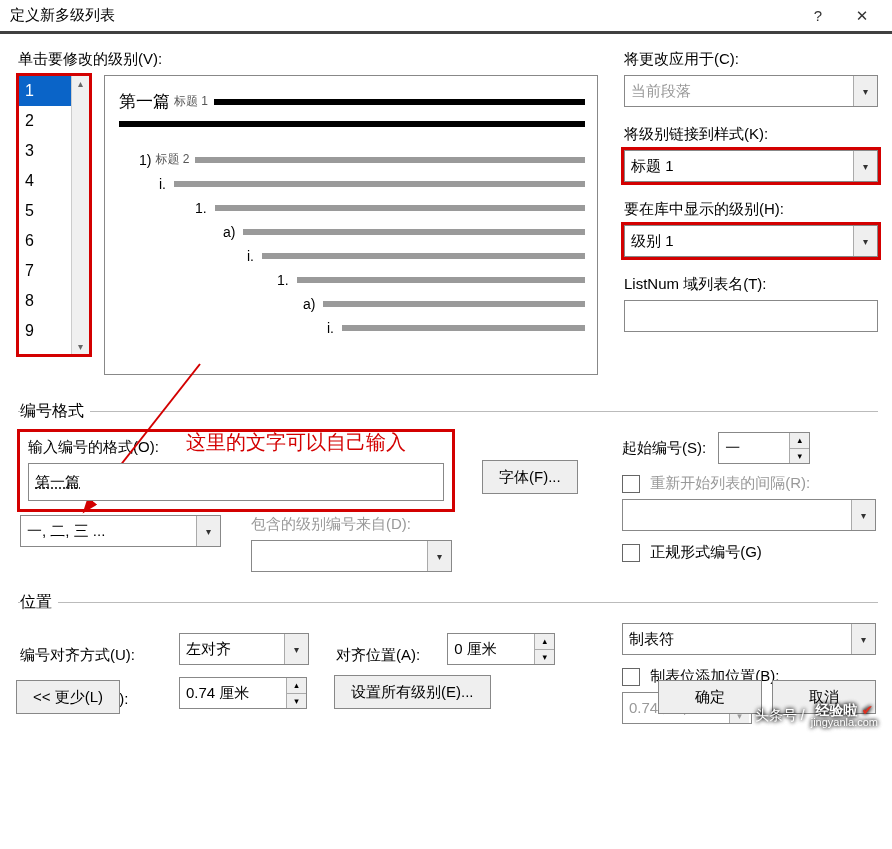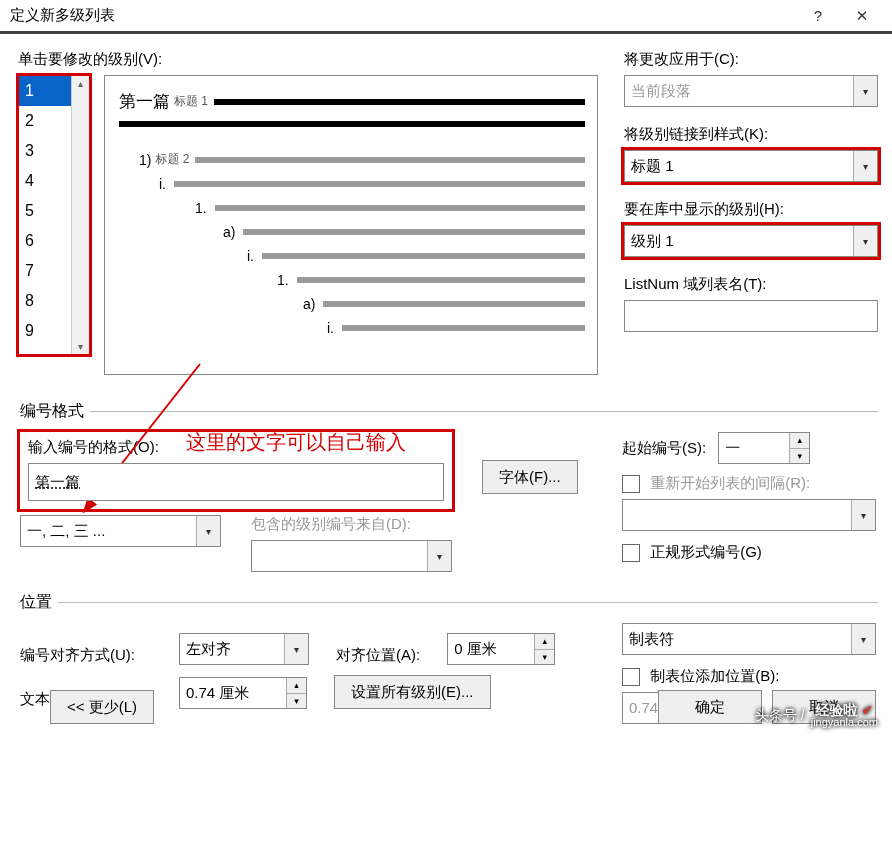--- a/index.html
+++ b/index.html
@@ -84,22 +84,22 @@
     display:inline-flex;align-items:center;justify-content:center;
   }
   .checkbox{ width:18px;height:18px;border:1px solid #666;display:inline-block;vertical-align:middle;margin-right:6px;background:#fff;}
   .disabled{color:#999;}
   .spinner{display:inline-flex;border:1px solid #888;height:32px;}
   .spinner .val{width:70px;display:flex;align-items:center;padding:0 6px;}
   .spinner .arrows{width:20px;border-left:1px solid #aaa;display:flex;flex-direction:column;}
   .spinner .arrows div{flex:1;display:flex;align-items:center;justify-content:center;font-size:9px;background:#efefef;}
   .spinner .arrows div:first-child{border-bottom:1px solid #aaa;}
   .footer{
-    position:absolute; left:0; right:0; bottom:10px;
-    display:flex; justify-content:space-between; padding:0 16px;margin-left:34px;
+    position:absolute; left:0; right:0; bottom:20px;
+    display:flex; justify-content:space-between; padding:0 16px;
   }
   .footer .right{display:flex;gap:10px;}
   .footer .btn-std{min-width:104px;}
   .wm{
     position:absolute;right:14px;bottom:6px;
     font-size:14px;color:#fff;
     text-shadow:0 0 4px #000,0 0 4px #000;
     display:flex;align-items:center;gap:6px;
   }
   .wm b{color:#fff;}

